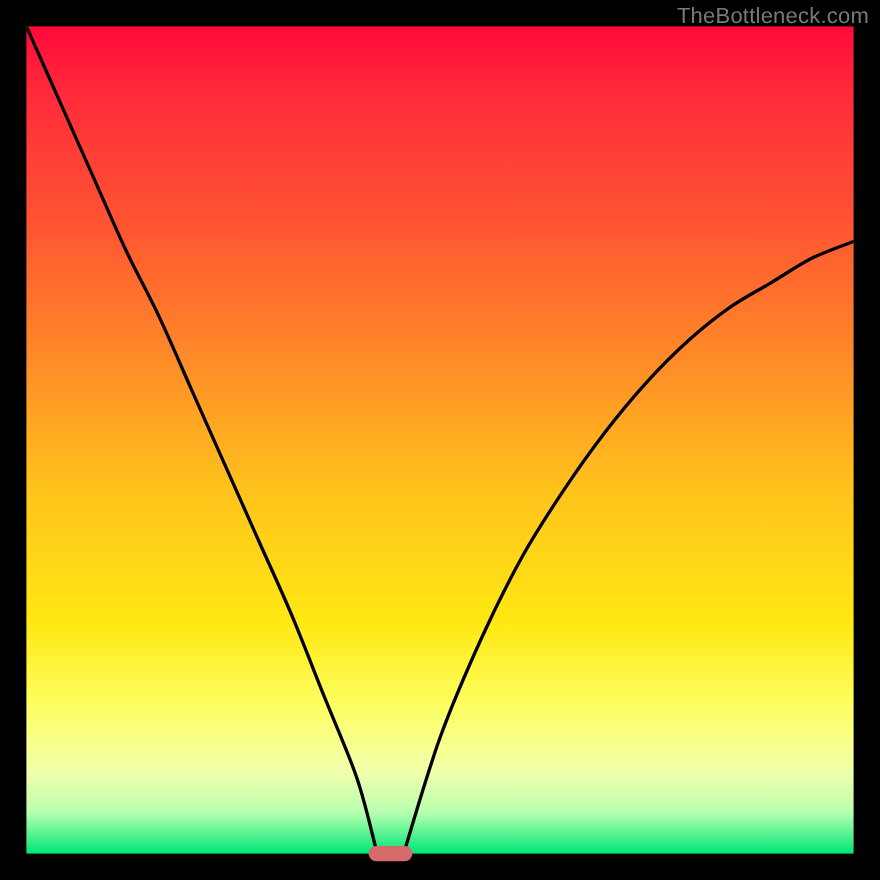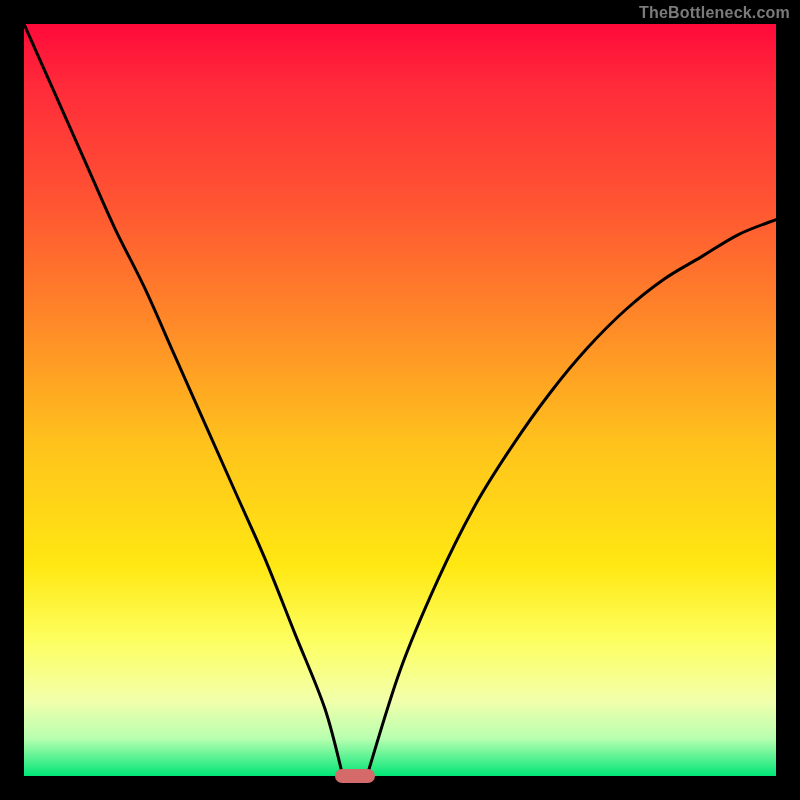--- a/index.html
+++ b/index.html
@@ -52,22 +52,22 @@
     height: 14px;
     border-radius: 7px;
     background: #d46a6a;
     transform: translate(-50%, -50%);
   }
   .watermark {
     position: absolute;
     top: 4px;
     right: 10px;
     color: #7a7a7a;
-    font-size: 16px;
-    font-weight: 700;
+    font-size: 20px;
+    font-weight: 400;
     letter-spacing: 0.2px;
     user-select: none;
   }
 </style>
 </head>
 <body>
 
 <div class="watermark">TheBottleneck.com</div>
 
 <div class="frame">

